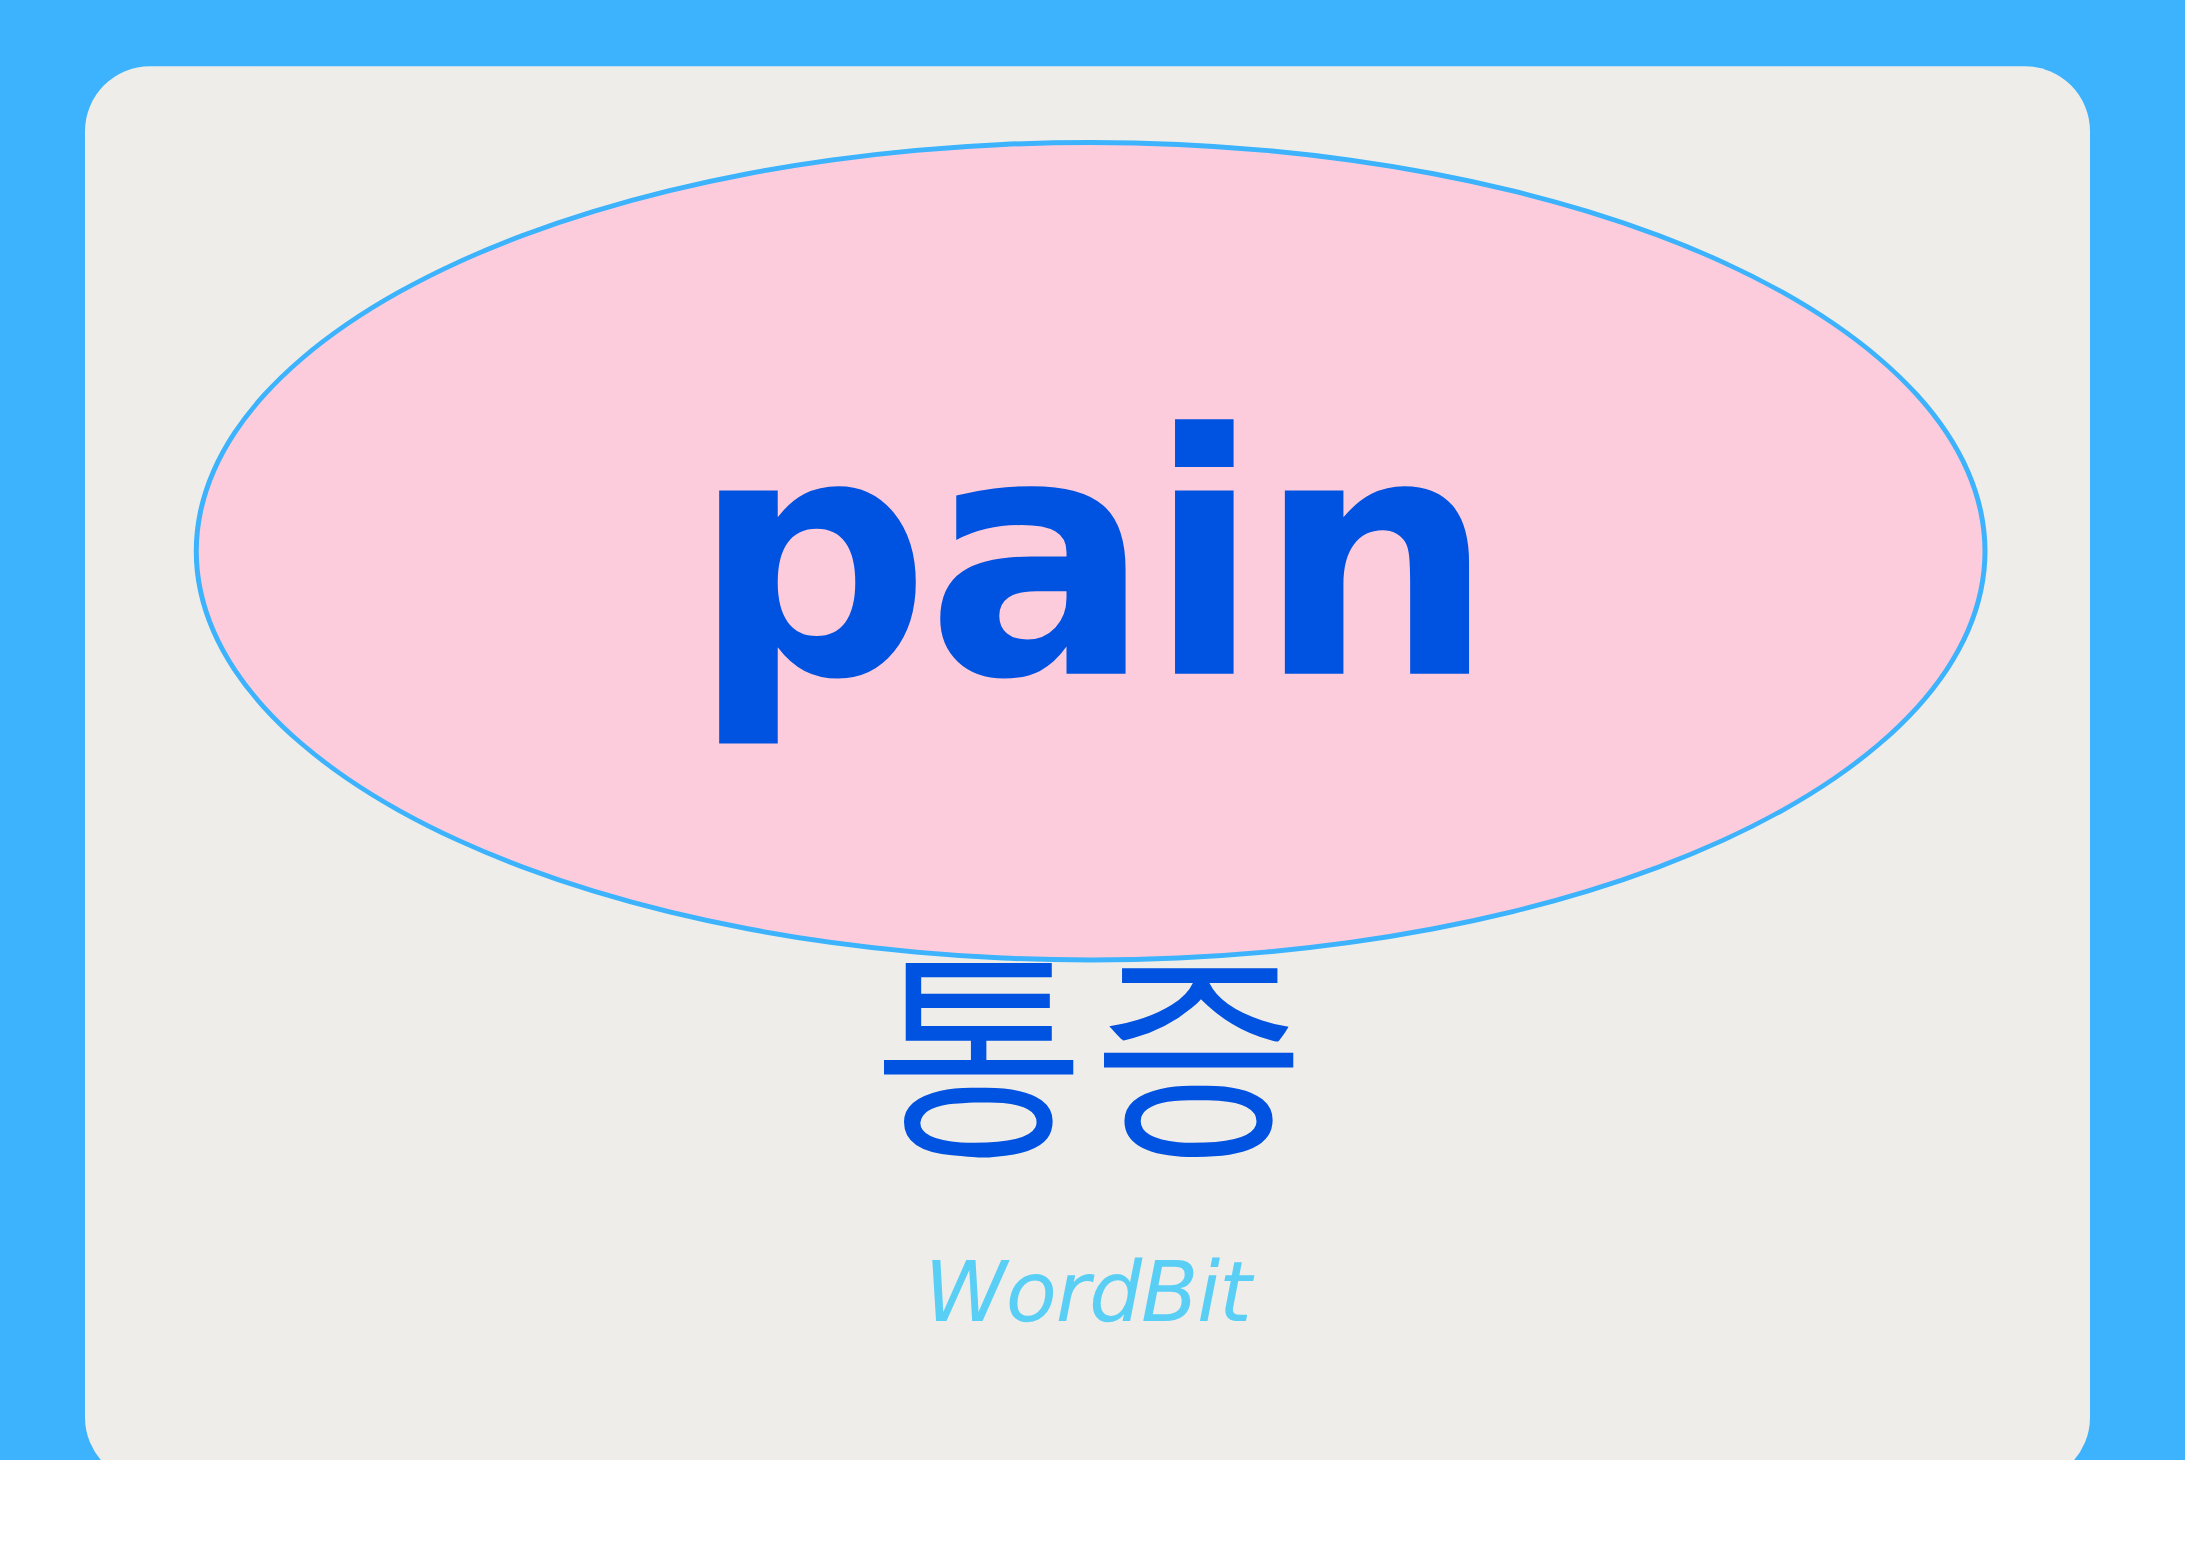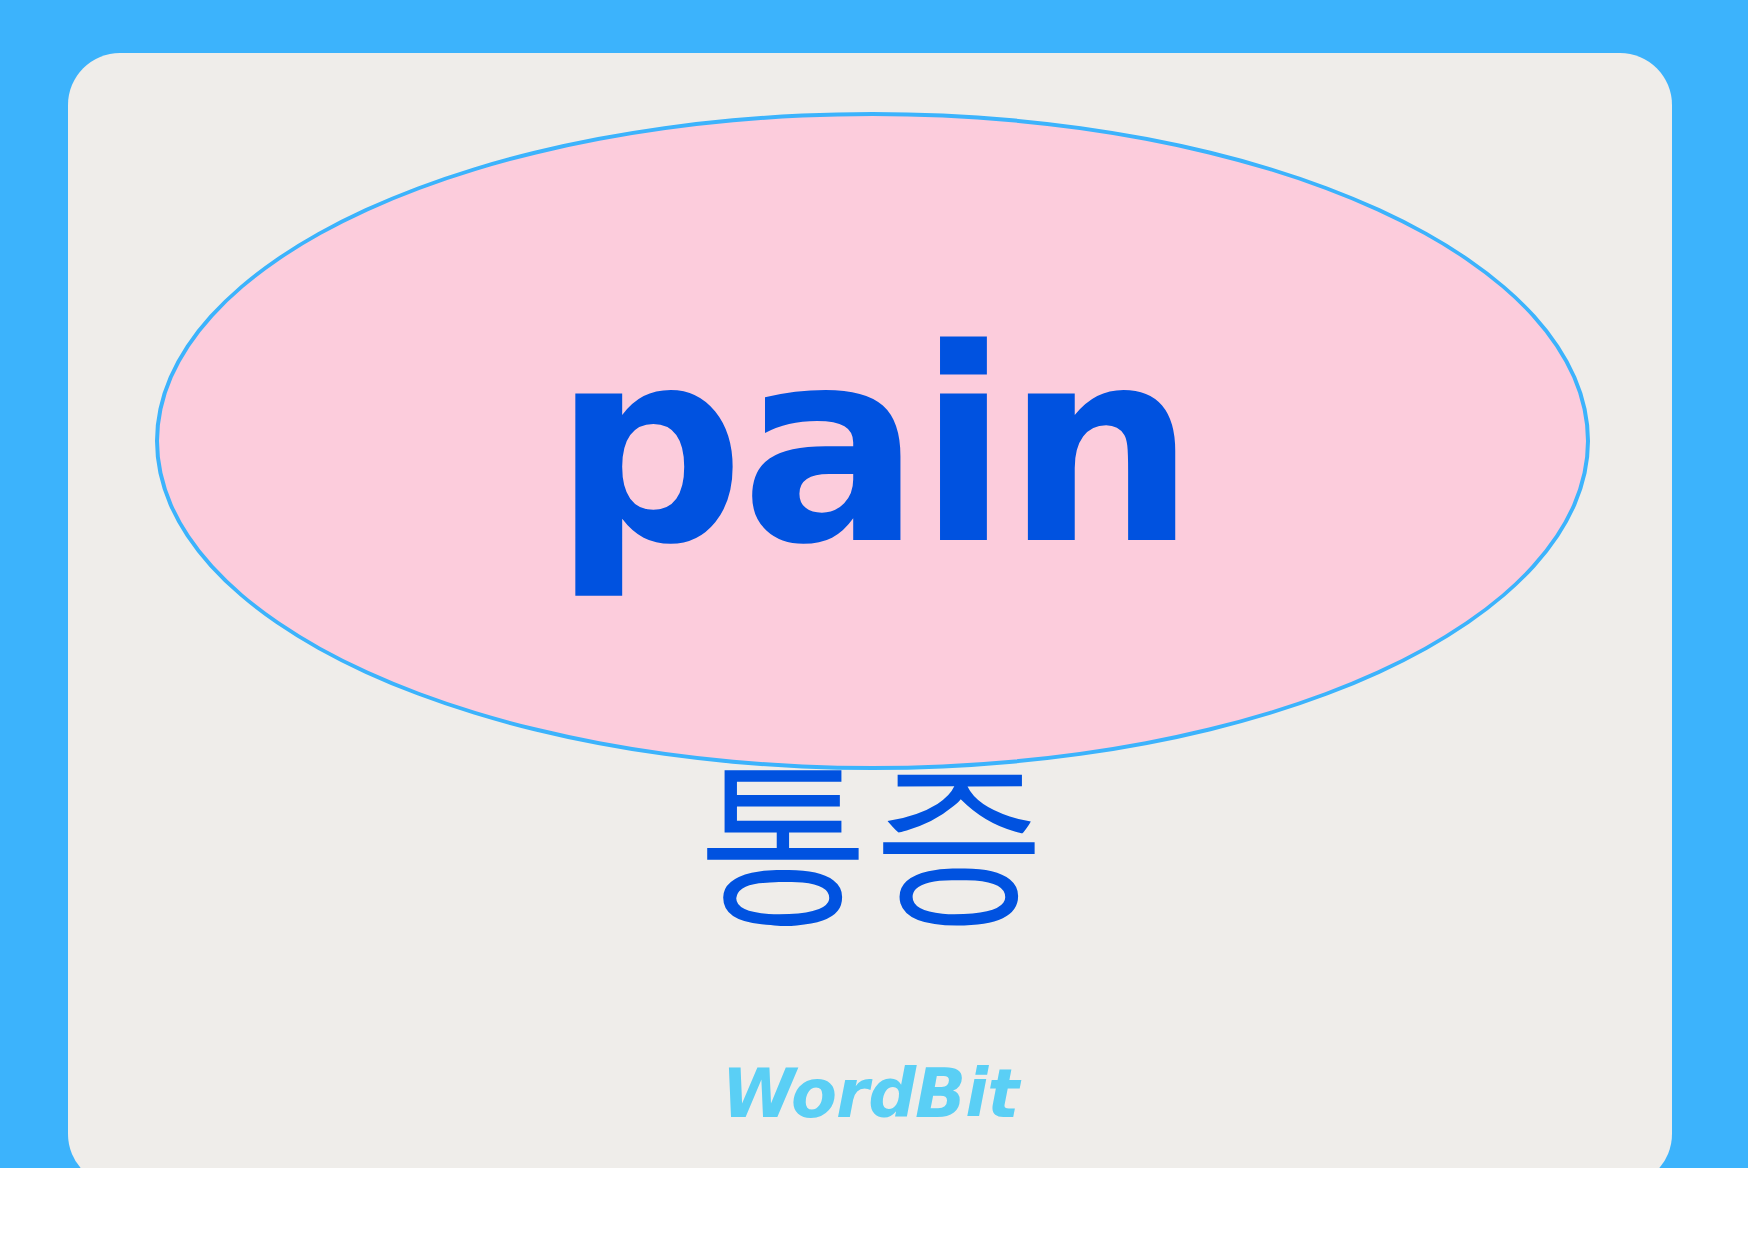--- a/index.html
+++ b/index.html
@@ -66,26 +66,26 @@
     font-family: "DejaVu Sans", "Liberation Sans", sans-serif;
     font-size: 178px;
     font-weight: 400;
     color: #0052e0;
     line-height: 1.08;
     letter-spacing: -2px;
   }
   .brand {
     position: absolute;
     left: 0;
-    top: 1008px;         
+    top: 948px;         
     width: 100%;
     text-align: center;
     font-family: "DejaVu Sans", "Liberation Sans", sans-serif;
     font-size: 67px;
-    font-weight: 700;
+    font-weight: 400;
     font-style: italic;
     color: #5acff5;
     letter-spacing: -1px;
     line-height: 1;
   }
 </style>
 </head>
 <body>
 
 <div id="stage">

